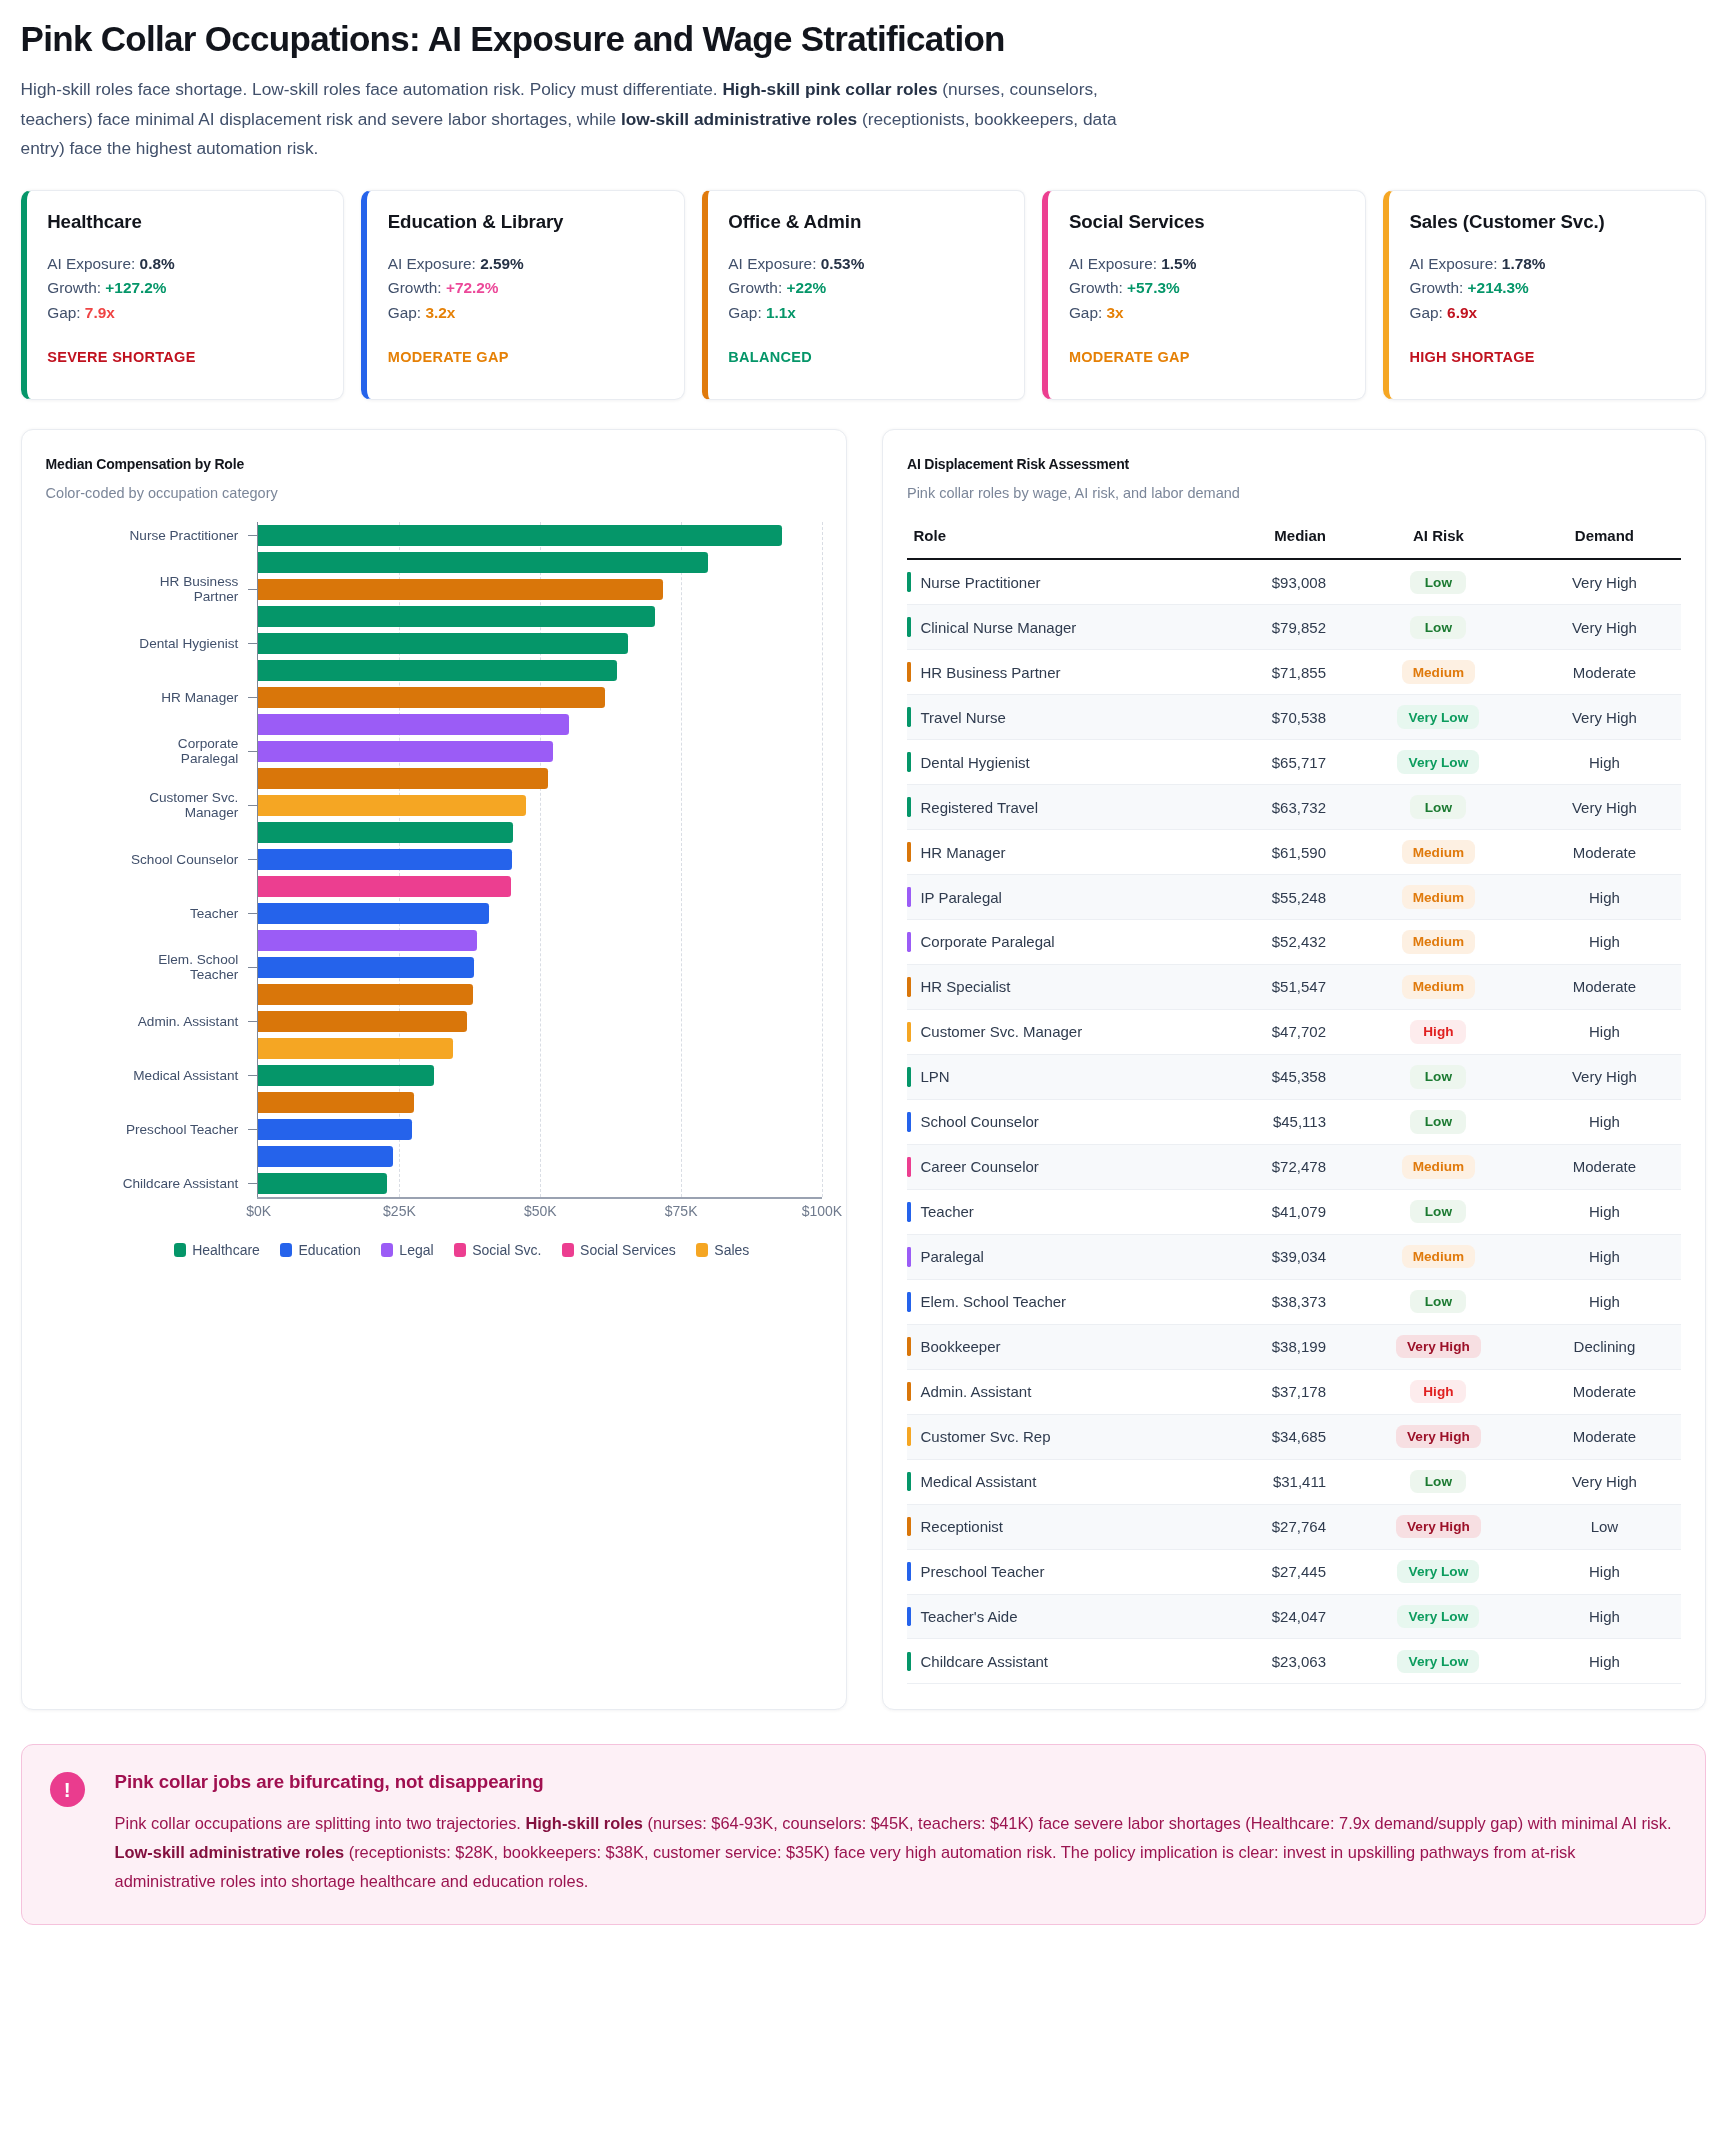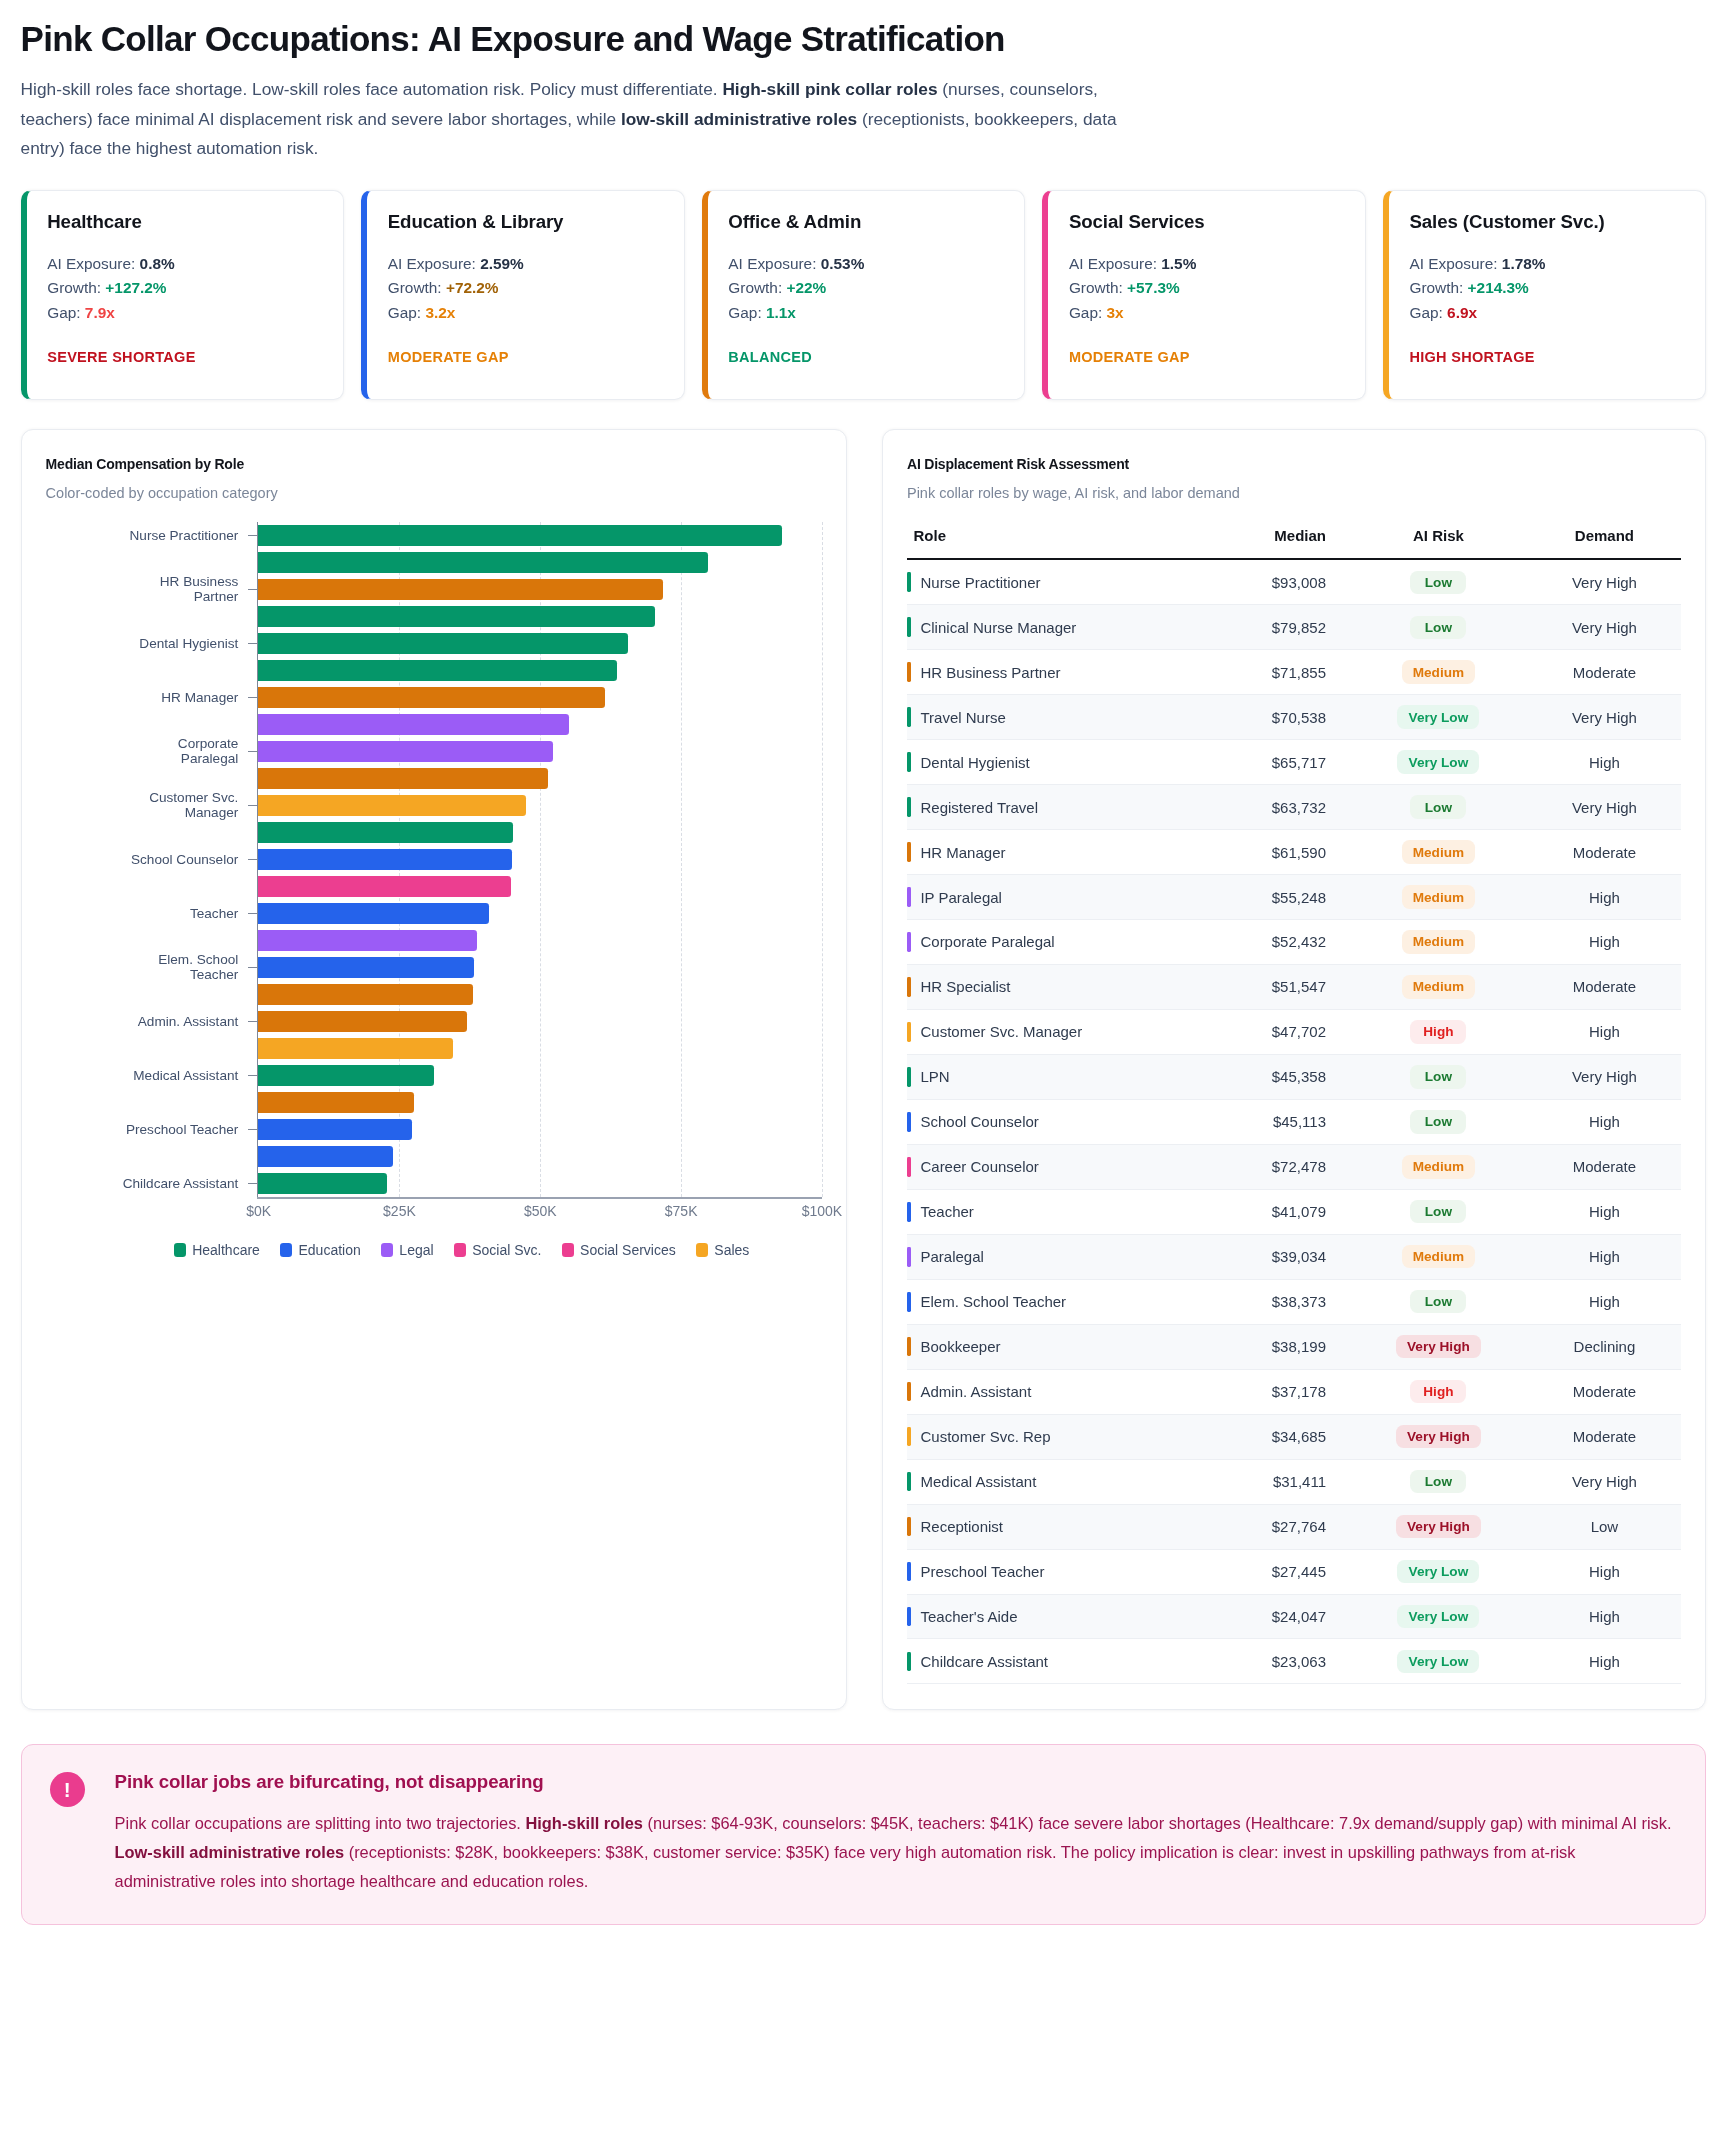--- a/index.html
+++ b/index.html
@@ -207,25 +207,25 @@
       <div class="kpi" style="border-left-color: rgb(5, 150, 105);">
         <div class="kpi-name">Healthcare</div>
         <div class="kpi-line"><span>AI Exposure: </span><b>0.8%</b></div>
         <div class="kpi-line"><span>Growth: </span><span class="v" style="color: rgb(5, 150, 105);">+127.2%</span></div>
         <div class="kpi-line"><span>Gap: </span><span class="v" style="color: #ef4444;">7.9x</span></div>
         <div class="kpi-status" style="color: rgb(192, 18, 31);">SEVERE SHORTAGE</div>
       </div>
       <div class="kpi" style="border-left-color: rgb(37, 99, 235);">
         <div class="kpi-name">Education &amp; Library</div>
         <div class="kpi-line"><span>AI Exposure: </span><b>2.59%</b></div>
-        <div class="kpi-line"><span>Growth: </span><span class="v" style="color: #a16207;">+72.2%</span></div>
+        <div class="kpi-line"><span>Growth: </span><span class="v" style="color: #ec4899;">+72.2%</span></div>
         <div class="kpi-line"><span>Gap: </span><span class="v" style="color: rgb(229, 128, 6);">3.2x</span></div>
         <div class="kpi-status" style="color: rgb(229, 128, 6);">MODERATE GAP</div>
       </div>
-      <div class="kpi" style="border-left-color: rgb(224, 122, 12);">
+      <div class="kpi" style="border-left-color: rgb(224, 122, 12); border-radius: 8px;">
         <div class="kpi-name">Office &amp; Admin</div>
         <div class="kpi-line"><span>AI Exposure: </span><b>0.53%</b></div>
         <div class="kpi-line"><span>Growth: </span><span class="v" style="color: rgb(5, 150, 105);">+22%</span></div>
         <div class="kpi-line"><span>Gap: </span><span class="v" style="color: rgb(5, 150, 105);">1.1x</span></div>
         <div class="kpi-status" style="color: rgb(5, 150, 105);">BALANCED</div>
       </div>
       <div class="kpi" style="border-left-color: rgb(236, 62, 144);">
         <div class="kpi-name">Social Services</div>
         <div class="kpi-line"><span>AI Exposure: </span><b>1.5%</b></div>
         <div class="kpi-line"><span>Growth: </span><span class="v" style="color: rgb(5, 150, 105);">+57.3%</span></div>

